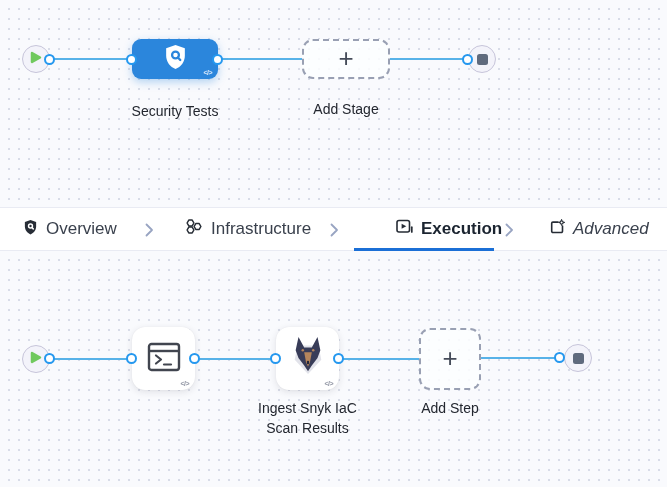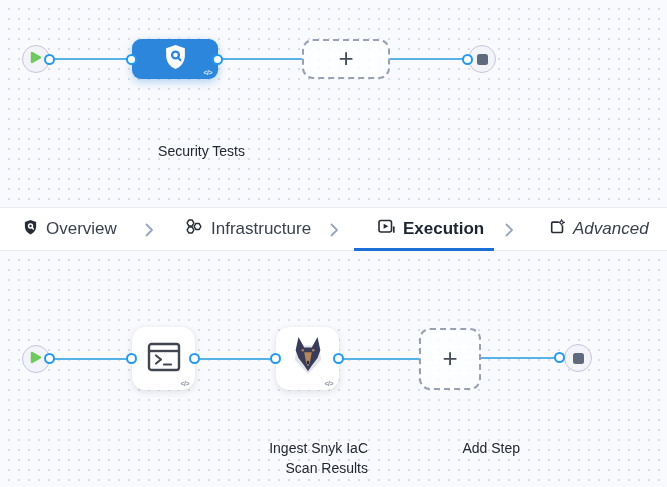--- a/index.html
+++ b/index.html
@@ -51,22 +51,22 @@
     font-size:26px; font-weight:300; color:#454c5a; line-height:1;
     transform:translateY(-1px);
   }
   .code-badge {
     position:absolute; right:6px; bottom:3px; font-size:7px; letter-spacing:-0.5px;
     font-weight:700; z-index:4;
   }
   .code-badge.on-blue  { color:#d9e9fb; }
   .code-badge.on-white { color:#9095a3; }
   .flow-label {
-    position:absolute; font-size:14px; color:#23272f; text-align:right;
-    line-height:20px; z-index:2;margin-top:40px;
+    position:absolute; font-size:14px; color:#23272f; text-align:center;
+    line-height:20px; z-index:2;
   }
 
   
   #tab-bar {
     position:relative; width:100%; height:44px; background:#ffffff;
     border-top:1px solid #e9ebf3; border-bottom:1px solid #e9ebf3;
   }
   .tab {
     position:absolute; top:0; height:100%;
     display:flex; align-items:center; gap:8px; cursor:pointer;
@@ -117,20 +117,21 @@
     </div>
 
     <div class="wire" style="left:390px; top:58px; width:78px;"></div>
     <div class="port" style="left:462px; top:54px;"></div>
 
     <div class="node-circle" style="left:468px; top:45px;">
       <span class="stop-square"></span>
     </div>
 
     <div class="flow-label" style="left:105px; top:101px; width:140px; font-weight:500;">Security Tests</div>
+    <div class="flow-label" style="left:276px; top:99px; width:140px;">Add Stage</div>
   </div>
 
   <div id="tab-bar">
 
     <div class="tab" style="left:23px;">
       <span>
         <svg width="15" height="17" viewBox="0 0 24 26">
           <path d="M12 1 L21 4.2 V11 c0 6.3 -3.8 10.9 -9 13 c-5.2 -2.1 -9 -6.7 -9 -13 V4.2 Z" fill="#272d36"></path>
           <circle cx="12" cy="10.6" r="3.1" fill="none" stroke="#ffffff" stroke-width="2.4"></circle>
           <line x1="14.3" y1="13" x2="16.4" y2="15.2" stroke="#ffffff" stroke-width="2.4" stroke-linecap="round"></line>
@@ -155,21 +156,21 @@
       </span>
       <span class="tab-label">Infrastructure</span>
     </div>
 
     <span class="tab-chevron" style="left:330px;">
       <svg width="9" height="14" viewBox="0 0 9 14">
           <polyline points="1.5,1.5 7,7 1.5,12.5" fill="none" stroke="#98a4c2" stroke-width="1.8" stroke-linecap="round" stroke-linejoin="round"></polyline>
         </svg>
     </span>
 
-    <div class="tab active" style="left:378px;justify-content:space-between;">
+    <div class="tab active" style="left:396px;justify-content:space-between;">
       <span>
         <svg width="17" height="16" viewBox="0 0 17 16">
           <rect x="1" y="1.5" width="12.5" height="11.5" rx="2" fill="none" stroke="#262c35" stroke-width="1.6"></rect>
           <path d="M5.6 4.8 L10.3 7.2 L5.6 9.7 Z" fill="#262c35"></path>
           <line x1="15.8" y1="8.2" x2="15.8" y2="13" stroke="#262c35" stroke-width="1.7" stroke-linecap="round"></line>
         </svg>
       </span>
       <span class="tab-label">Execution</span>
     </div>
 

